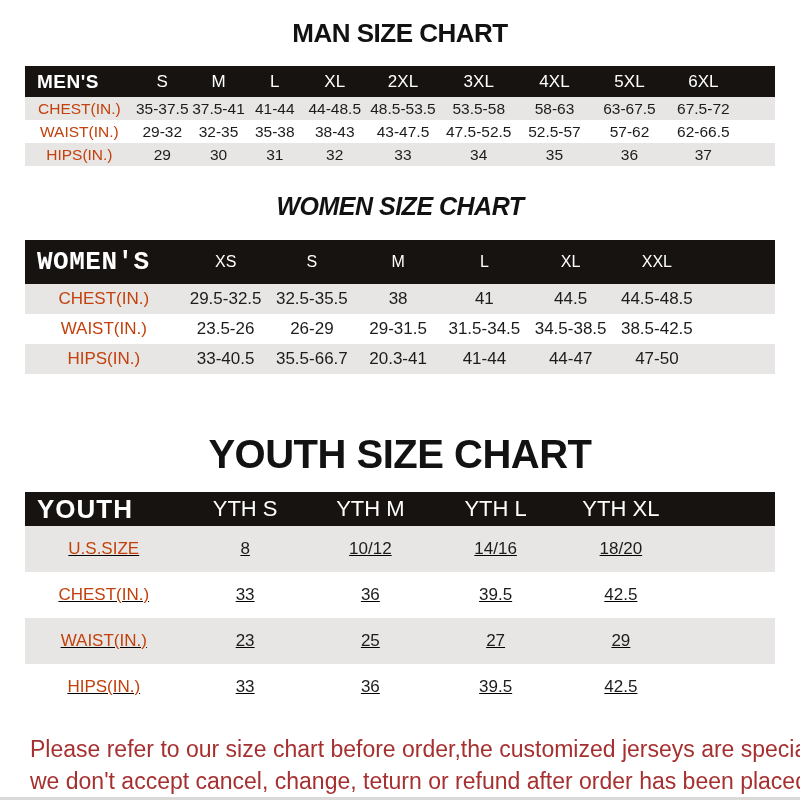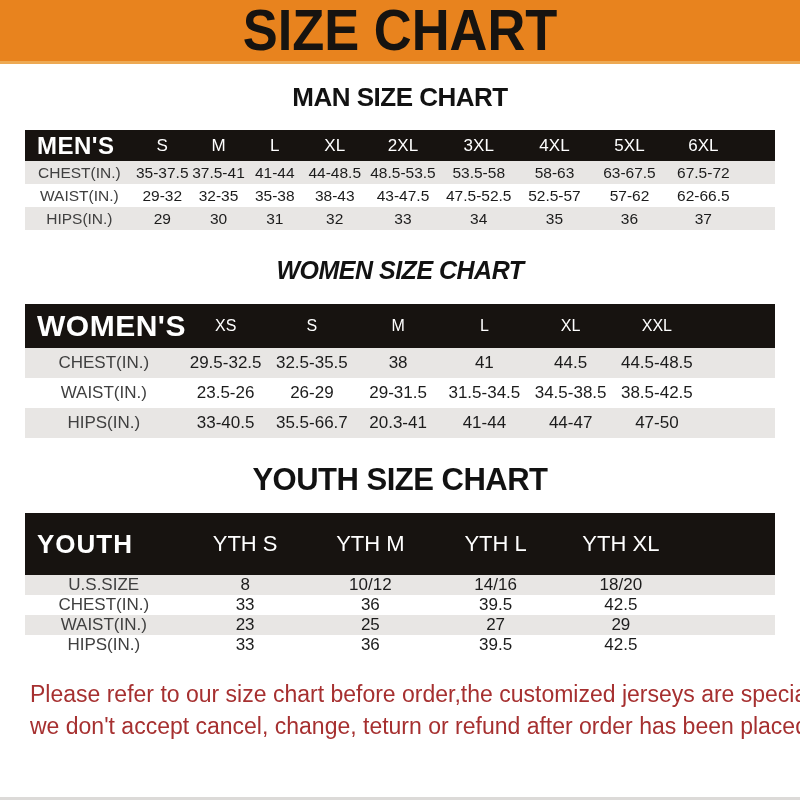--- a/index.html
+++ b/index.html
@@ -10,71 +10,68 @@
   .banner { height:64px; background:#E8831E; border-bottom:3px solid #eda953;
             display:flex; align-items:center; justify-content:center; }
   .banner-title { font-size:57px; font-weight:bold; color:#161310; letter-spacing:0px;
                   transform:scaleX(0.92); white-space:nowrap; line-height:1; }
 
   
   .section-heading { text-align:center; font-weight:bold; color:#121212; white-space:nowrap;
                      letter-spacing:-0.5px; }
   .heading-man   { font-size:26px; margin-top:18px; }
   .heading-women { font-size:25px; margin-top:26px;font-style:italic; }
-  .heading-youth { font-size:31px; margin-top:24px; }
+  .heading-youth { font-size:40px; margin-top:58px; }
 
   
   table { width:750px; margin:0 auto; border-collapse:collapse; table-layout:fixed; }
   .men-table   { margin-top:17px; }
   .women-table { margin-top:19px; }
   .youth-table { margin-top:15px; }
 
   thead tr { background:#171310; color:#ffffff; }
   thead td { text-align:center; font-weight:normal; white-space:nowrap; }
   .corner-cell { text-align:left !important; padding-left:12px; font-weight:bold; }
 
   .men-table thead tr { height:31px; }
   .men-table thead td { font-size:17px; }
-  .men-table .corner-cell { font-size:24px; letter-spacing:0.5px; }
+  .men-table .corner-cell { font-size:19px; letter-spacing:0.5px; }
 
   .women-table thead tr { height:44px; }
   .women-table thead td { font-size:16px; }
-  .women-table .corner-cell { font-size:30px; letter-spacing:0.5px; }
-
-  .youth-table thead tr { height:62px; }
+  .women-table .corner-cell { font-size:26px; letter-spacing:0.5px;font-family:Liberation Mono, monospace; }
+
+  .youth-table thead tr { height:34px; }
   .youth-table thead td { font-size:22px; }
   .youth-table .corner-cell { font-size:26px; letter-spacing:1px; }
 
   tbody td { text-align:center; color:#1c1c1c; white-space:nowrap; }
   .men-table tbody tr   { height:23px; }
   .men-table tbody td   { font-size:15.5px; }
   .women-table tbody tr { height:30px; }
   .women-table tbody td { font-size:17px; }
-  .youth-table tbody tr { height:20px; }
+  .youth-table tbody tr { height:46px;text-decoration:underline; }
   .youth-table tbody td { font-size:17px; }
   tr.striped { background:#E8E6E4; }
   tr.plain   { background:#ffffff; }
-  .row-label { color:#404040; }
+  .row-label { color:#c2410c; }
 
   
   .footer-note { margin-top:23px; padding-left:30px; color:#A63030;
                  font-size:23px; line-height:32px; }
   .footer-line { white-space:nowrap; }
 
   .bottom-edge { position:absolute; bottom:0; left:0; width:800px; height:3px;
                  background:#dcdad8; }
 </style>
 </head>
 <body>
 
 <div class="page">
 
-  <div class="banner">
-    <div class="banner-title">SIZE CHART</div>
-  </div>
 
   <div class="section-heading heading-man">MAN SIZE CHART</div>
 
   <table class="men-table">
     <colgroup>
       <col style="width:14.5%">
         <col style="width:7.6%">
         <col style="width:7.4%">
         <col style="width:7.6%">
       <col style="width:8.4%">

